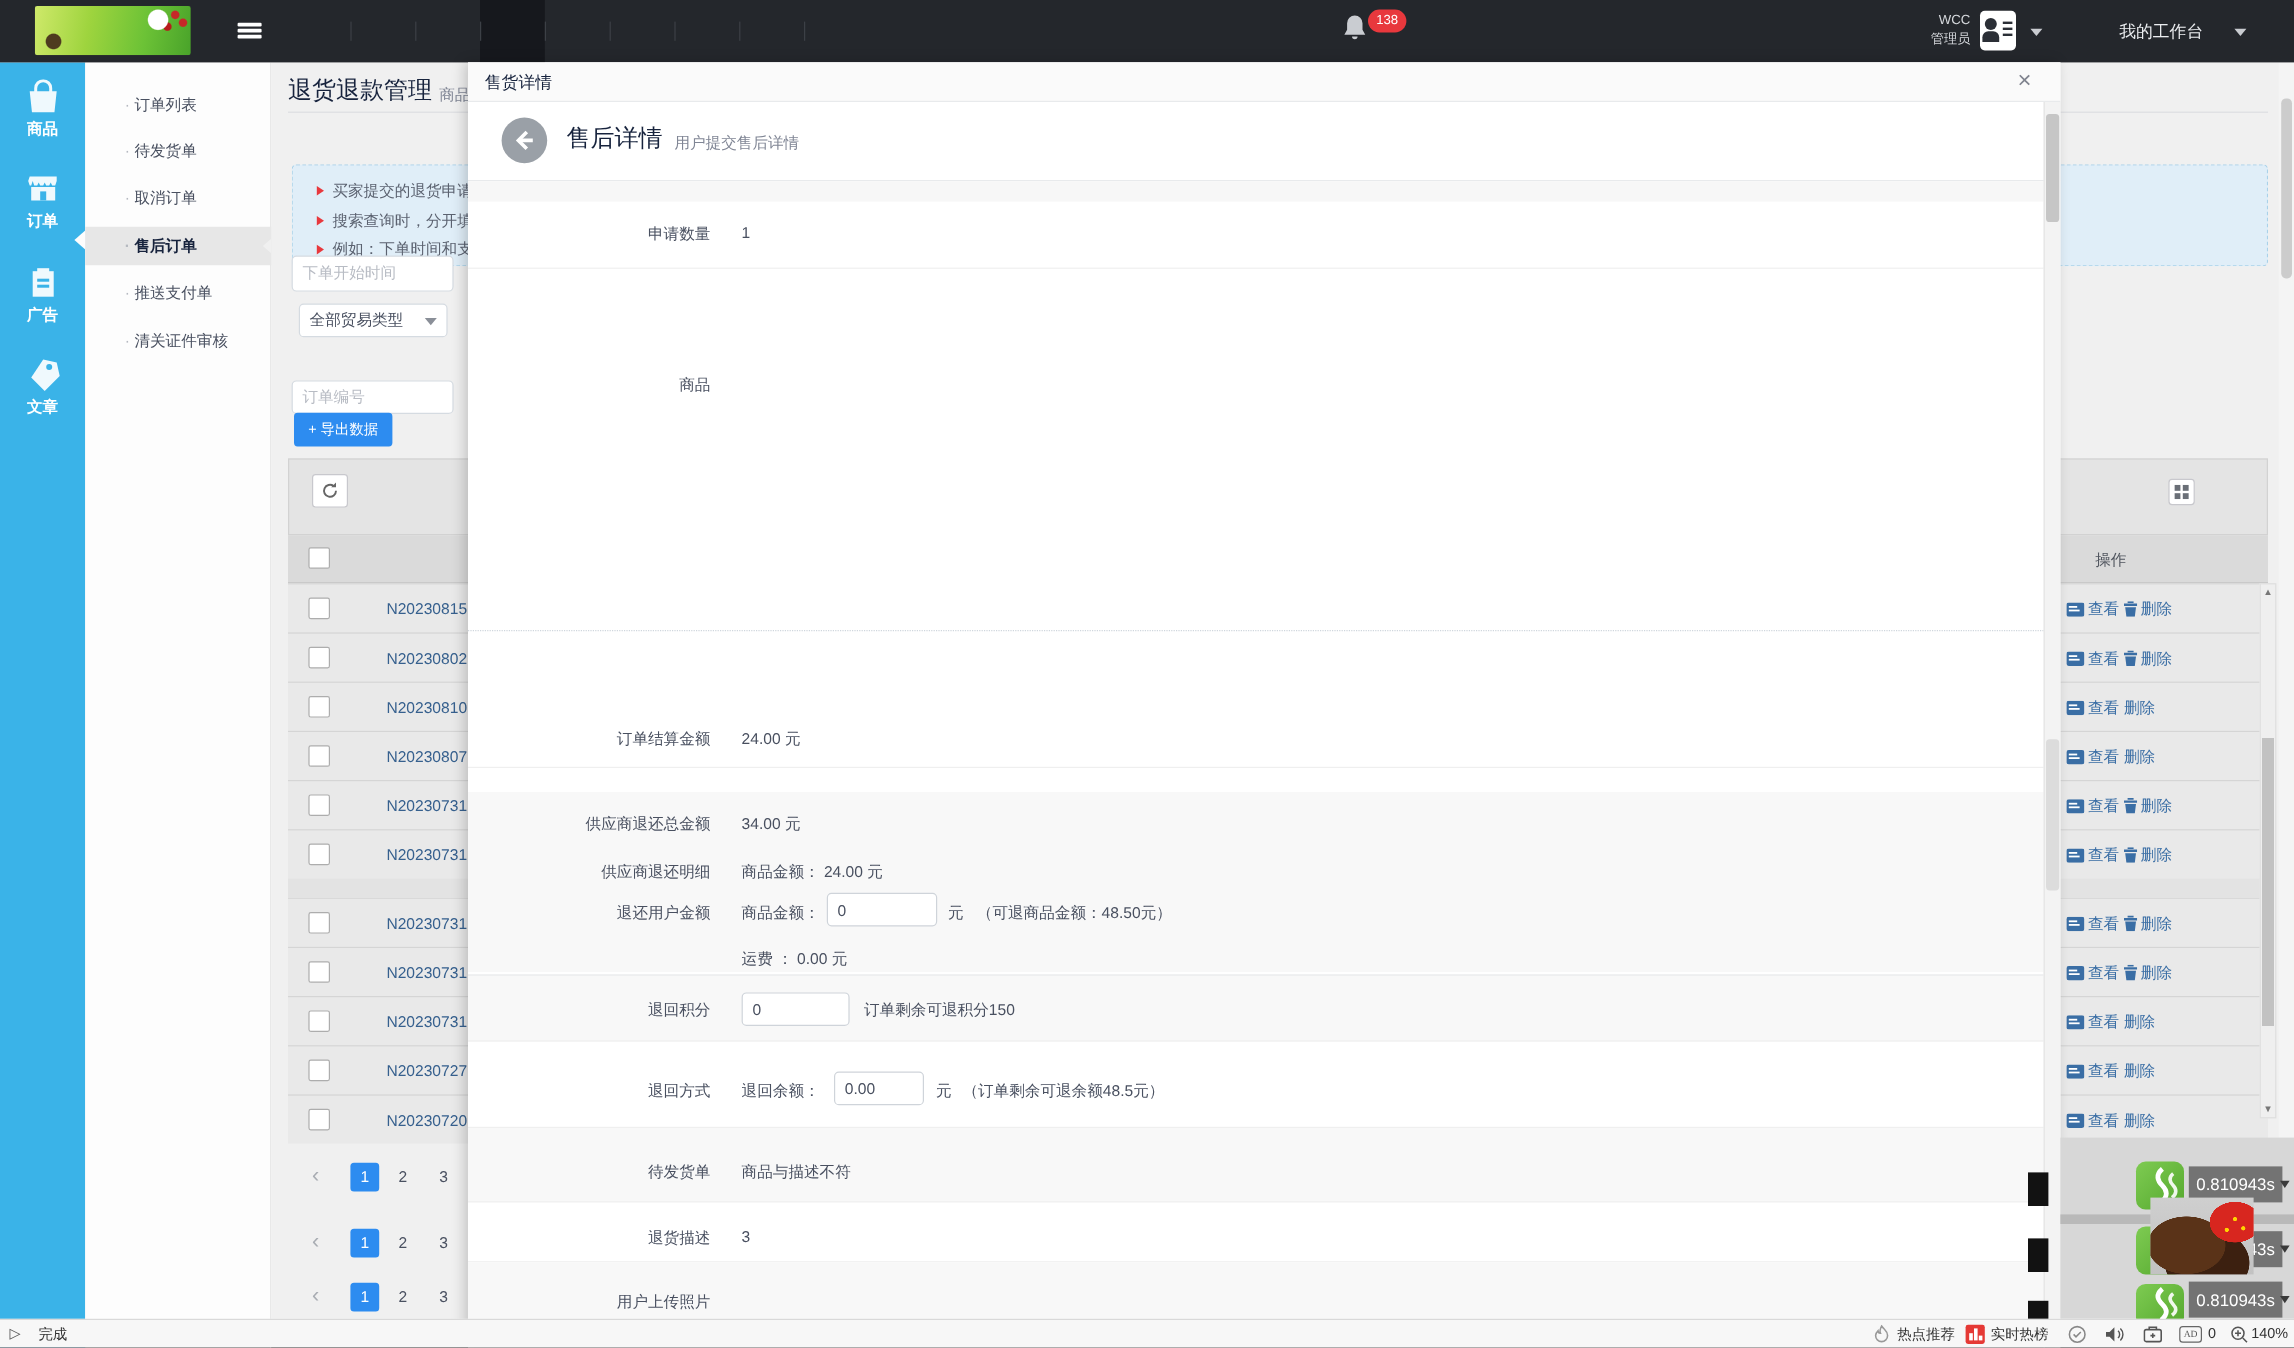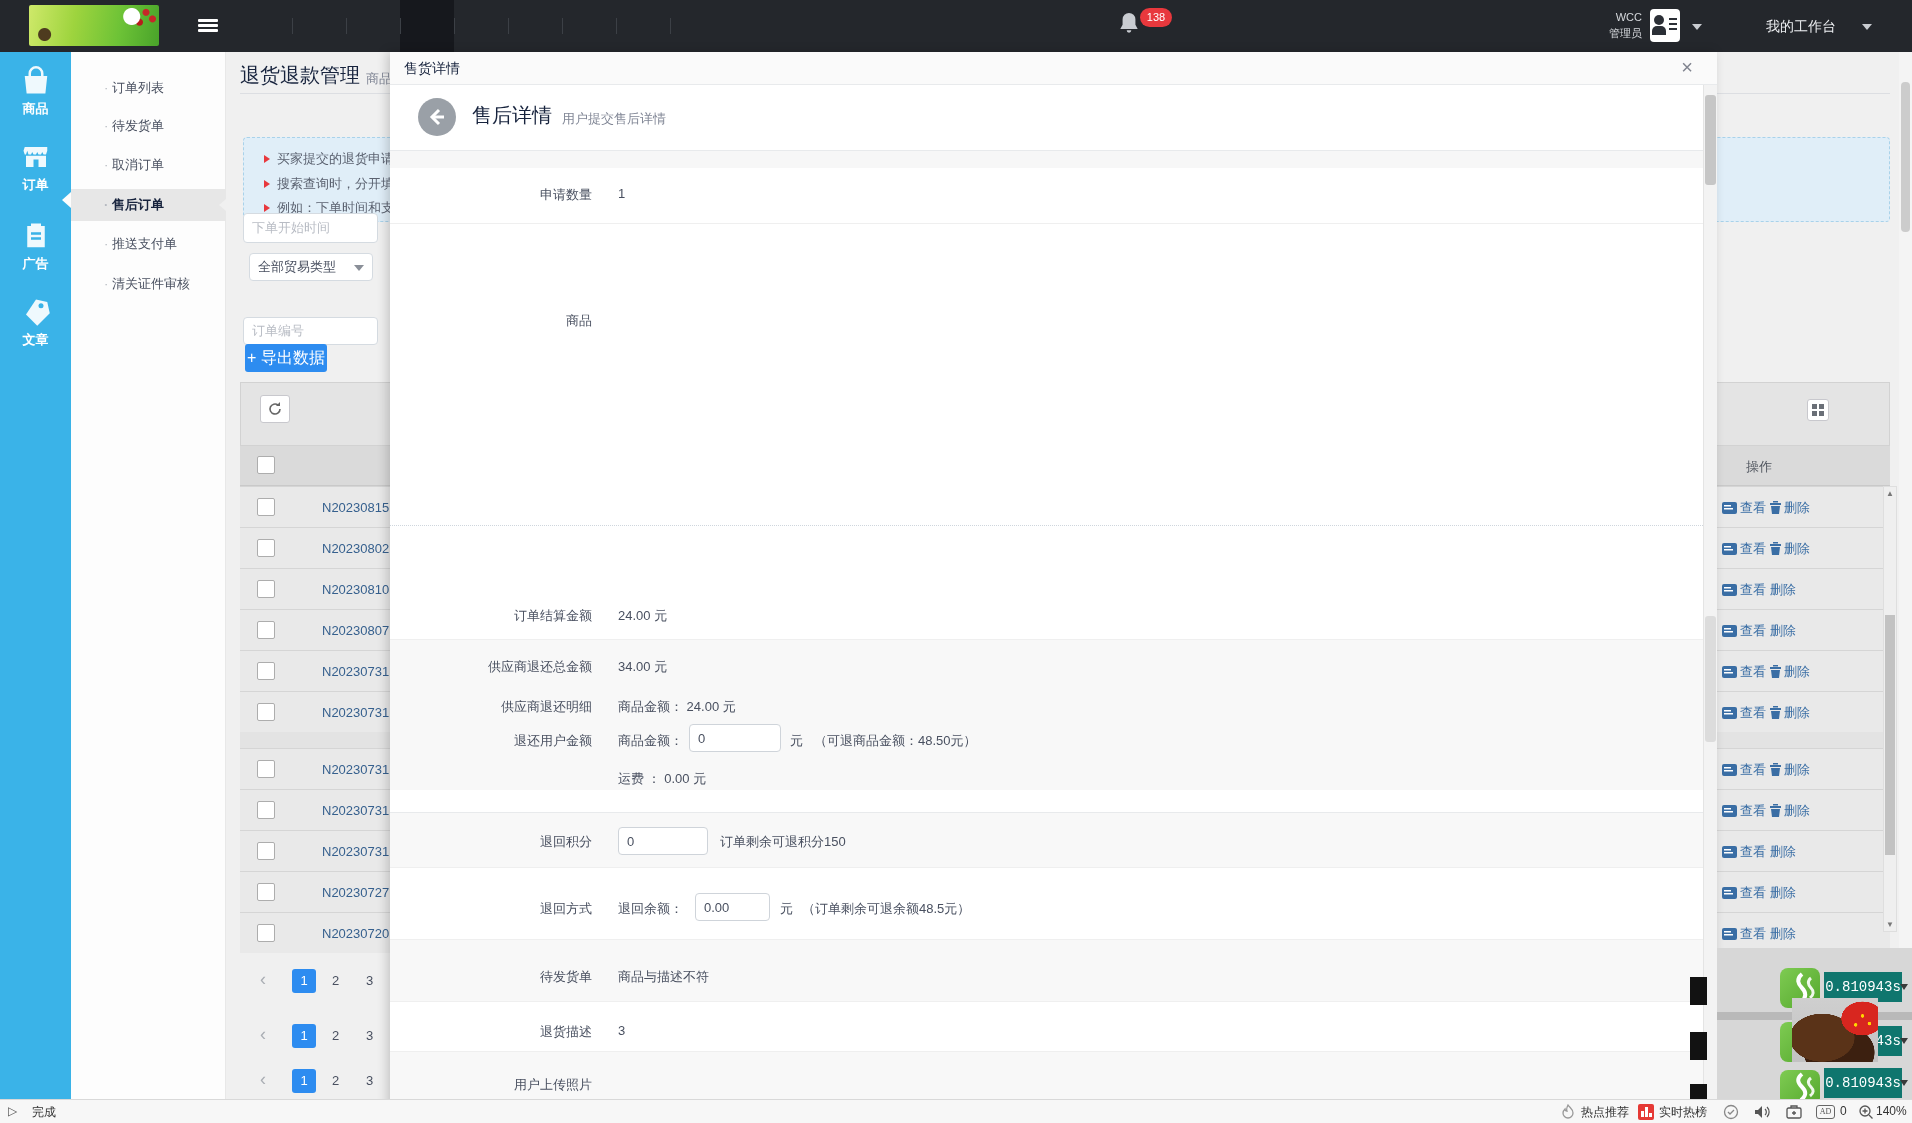--- a/index.html
+++ b/index.html
@@ -54,21 +54,21 @@
   
   #page-title{position:absolute;left:240px;top:62px;font-size:20px;color:#17233d;z-index:2;}
   #breadcrumb{position:absolute;left:366px;top:70px;font-size:13px;color:#808695;z-index:2;}
   #title-rule{position:absolute;left:240px;top:93px;width:1650px;height:1px;background:#dcdee2;z-index:2;}
   #tipbox{position:absolute;left:243px;top:137px;width:1647px;height:85px;background:#e0eef8;border:1px dashed #a9d2ea;border-radius:4px;z-index:2;}
   .tip-line{position:absolute;left:20px;font-size:13px;color:#5b6270;}
   .tip-bullet{display:inline-block;width:0;height:0;border-top:4px solid transparent;border-bottom:4px solid transparent;border-left:6px solid #e8383d;margin-right:7px;}
   .field{position:absolute;background:#fff;border:1px solid #d5dbe1;border-radius:4px;font-size:13px;color:#495060;padding:0 8px;z-index:2;}
   .placeholder{color:#b8bcc4;}
   #export-btn{position:absolute;left:245px;top:344px;width:82px;height:28px;background:#2d8cf0;border-radius:3px;color:#fff;
-    font-size:16px;text-align:center;line-height:28px;cursor:pointer;z-index:2;}
+    font-size:12px;text-align:center;line-height:28px;cursor:pointer;z-index:2;}
   #toolbar{position:absolute;left:240px;top:382px;width:1650px;height:64px;background:#e4e4e4;border:1px solid #d2d2d2;z-index:2;}
   #refresh-btn{position:absolute;left:19px;top:12px;width:30px;height:28px;background:#fff;border:1px solid #c8c8cd;border-radius:3px;cursor:pointer;}
   #grid-btn{position:absolute;right:60px;top:16px;width:22px;height:22px;background:#fff;border:1px solid #c8c8cd;border-radius:3px;cursor:pointer;}
   #thead{position:absolute;left:240px;top:446px;width:1650px;height:40px;background:#dadada;border-bottom:1px solid #c9c9c9;z-index:2;}
   .checkbox{position:absolute;width:18px;height:18px;background:#fff;border:1px solid #adadad;border-radius:2px;cursor:pointer;}
   #ops-header{position:absolute;left:1506px;top:12px;font-size:13px;color:#51565f;}
   .t-row{position:absolute;left:240px;width:1650px;height:41px;background:#e9e9e9;border-top:1px solid #d5d5d5;z-index:2;}
   .t-row .order{position:absolute;left:82px;top:13px;font-size:13px;color:#36608e;cursor:pointer;}
   .t-row .ops{position:absolute;left:1482px;top:12px;font-size:13px;color:#3a6ea5;white-space:nowrap;}
   .op-link{cursor:pointer;margin-right:4px;}
@@ -106,21 +106,21 @@
   .m-red{color:#ed4014;}
   .m-input{position:absolute;background:#fff;border:1px solid #cfd4da;border-radius:4px;font-size:13px;color:#495060;padding:0 8px;line-height:26px;height:28px;}
   #modal-scroll{position:absolute;right:0;top:33px;width:14px;height:1038px;background:#f3f3f3;border-left:1px solid #e4e4e4;}
   #modal-thumb{position:absolute;left:1px;top:10px;width:11px;height:90px;background:#c6c6c6;border-radius:3px;}
   #modal-thumb2{position:absolute;left:1px;top:531px;width:11px;height:126px;background:#dcdcdc;border-radius:3px;}
 
   
   #video-panel{position:absolute;left:1717px;top:948px;width:195px;height:151px;background:#d7d7d7;z-index:30;}
   #video-band{position:absolute;left:0;top:64px;width:195px;height:8px;background:#b9b9b9;}
   .g-icon{position:absolute;width:40px;height:40px;border-radius:8px;background:linear-gradient(135deg,#7ecb52,#55a82e);z-index:31;}
-  .v-badge{position:absolute;width:78px;height:30px;background:#0f766e;color:#fff;font-size:14px;line-height:30px;text-align:center;z-index:32;cursor:pointer;font-family:Liberation Mono, monospace;}
+  .v-badge{position:absolute;width:78px;height:30px;background:#737373;color:#fff;font-size:14px;line-height:30px;text-align:center;z-index:32;cursor:pointer;}
   .v-caret{position:absolute;width:0;height:0;border-left:4px solid transparent;border-right:4px solid transparent;border-top:6px solid #3a3a3a;z-index:33;cursor:pointer;}
   #strawberry{position:absolute;left:1792px;top:998px;width:86px;height:64px;z-index:34;overflow:hidden;
     background:
       radial-gradient(circle at 82% 28%, #ffd400 0 1.5px, rgba(0,0,0,0) 2px),
       radial-gradient(circle at 90% 40%, #ffd400 0 1.5px, rgba(0,0,0,0) 2px),
       radial-gradient(circle at 74% 42%, #ffd400 0 1.5px, rgba(0,0,0,0) 2px),
       radial-gradient(ellipse 30px 24px at 82% 32%, #d8261f 0 70%, rgba(0,0,0,0) 71%),
       radial-gradient(ellipse 46px 34px at 35% 62%, #5a3318 0 70%, rgba(0,0,0,0) 71%),
       radial-gradient(ellipse 50px 40px at 55% 85%, #3c2010 0 70%, rgba(0,0,0,0) 71%),
       linear-gradient(#cfcfcf,#c2c2c2);}
@@ -482,21 +482,21 @@
         <span class="m-line m-red" style="top: 170px;"></span>
         <span class="m-line m-red" style="top: 196px;"></span>
     </div>
 
 
     <div class="m-row" style="top:530px;height:58px">
       <span class="m-label" style="top:25px">订单结算金额</span>
       <span class="m-value" style="top:25px">24.00 元</span>
     </div>
 
-    <div class="m-row gray" style="top:588px;height:150px;border-bottom:none;">
+    <div class="m-row gray" style="top:608px;height:150px;border-bottom:none;">
       <span class="m-label" style="top:18px">供应商退还总金额</span>
       <span class="m-value" style="top:18px">34.00 元</span>
       <span class="m-label" style="top:58px">供应商退还明细</span>
       <span class="m-value" style="top:58px">商品金额： 24.00 元</span>
       <span class="m-label" style="top:92px">退还用户金额</span>
       <span class="m-value" style="top:92px">商品金额：</span>
       <input class="m-input" style="left: 299px; top: 84px; width: 92px;" value="0">
       <span class="m-value" style="left:400px;top:92px">元</span>
       <span class="m-value" style="left:424px;top:92px">（可退商品金额：48.50元）</span>
       <span class="m-line" style="top:130px">运费 ： 0.00 元</span>

